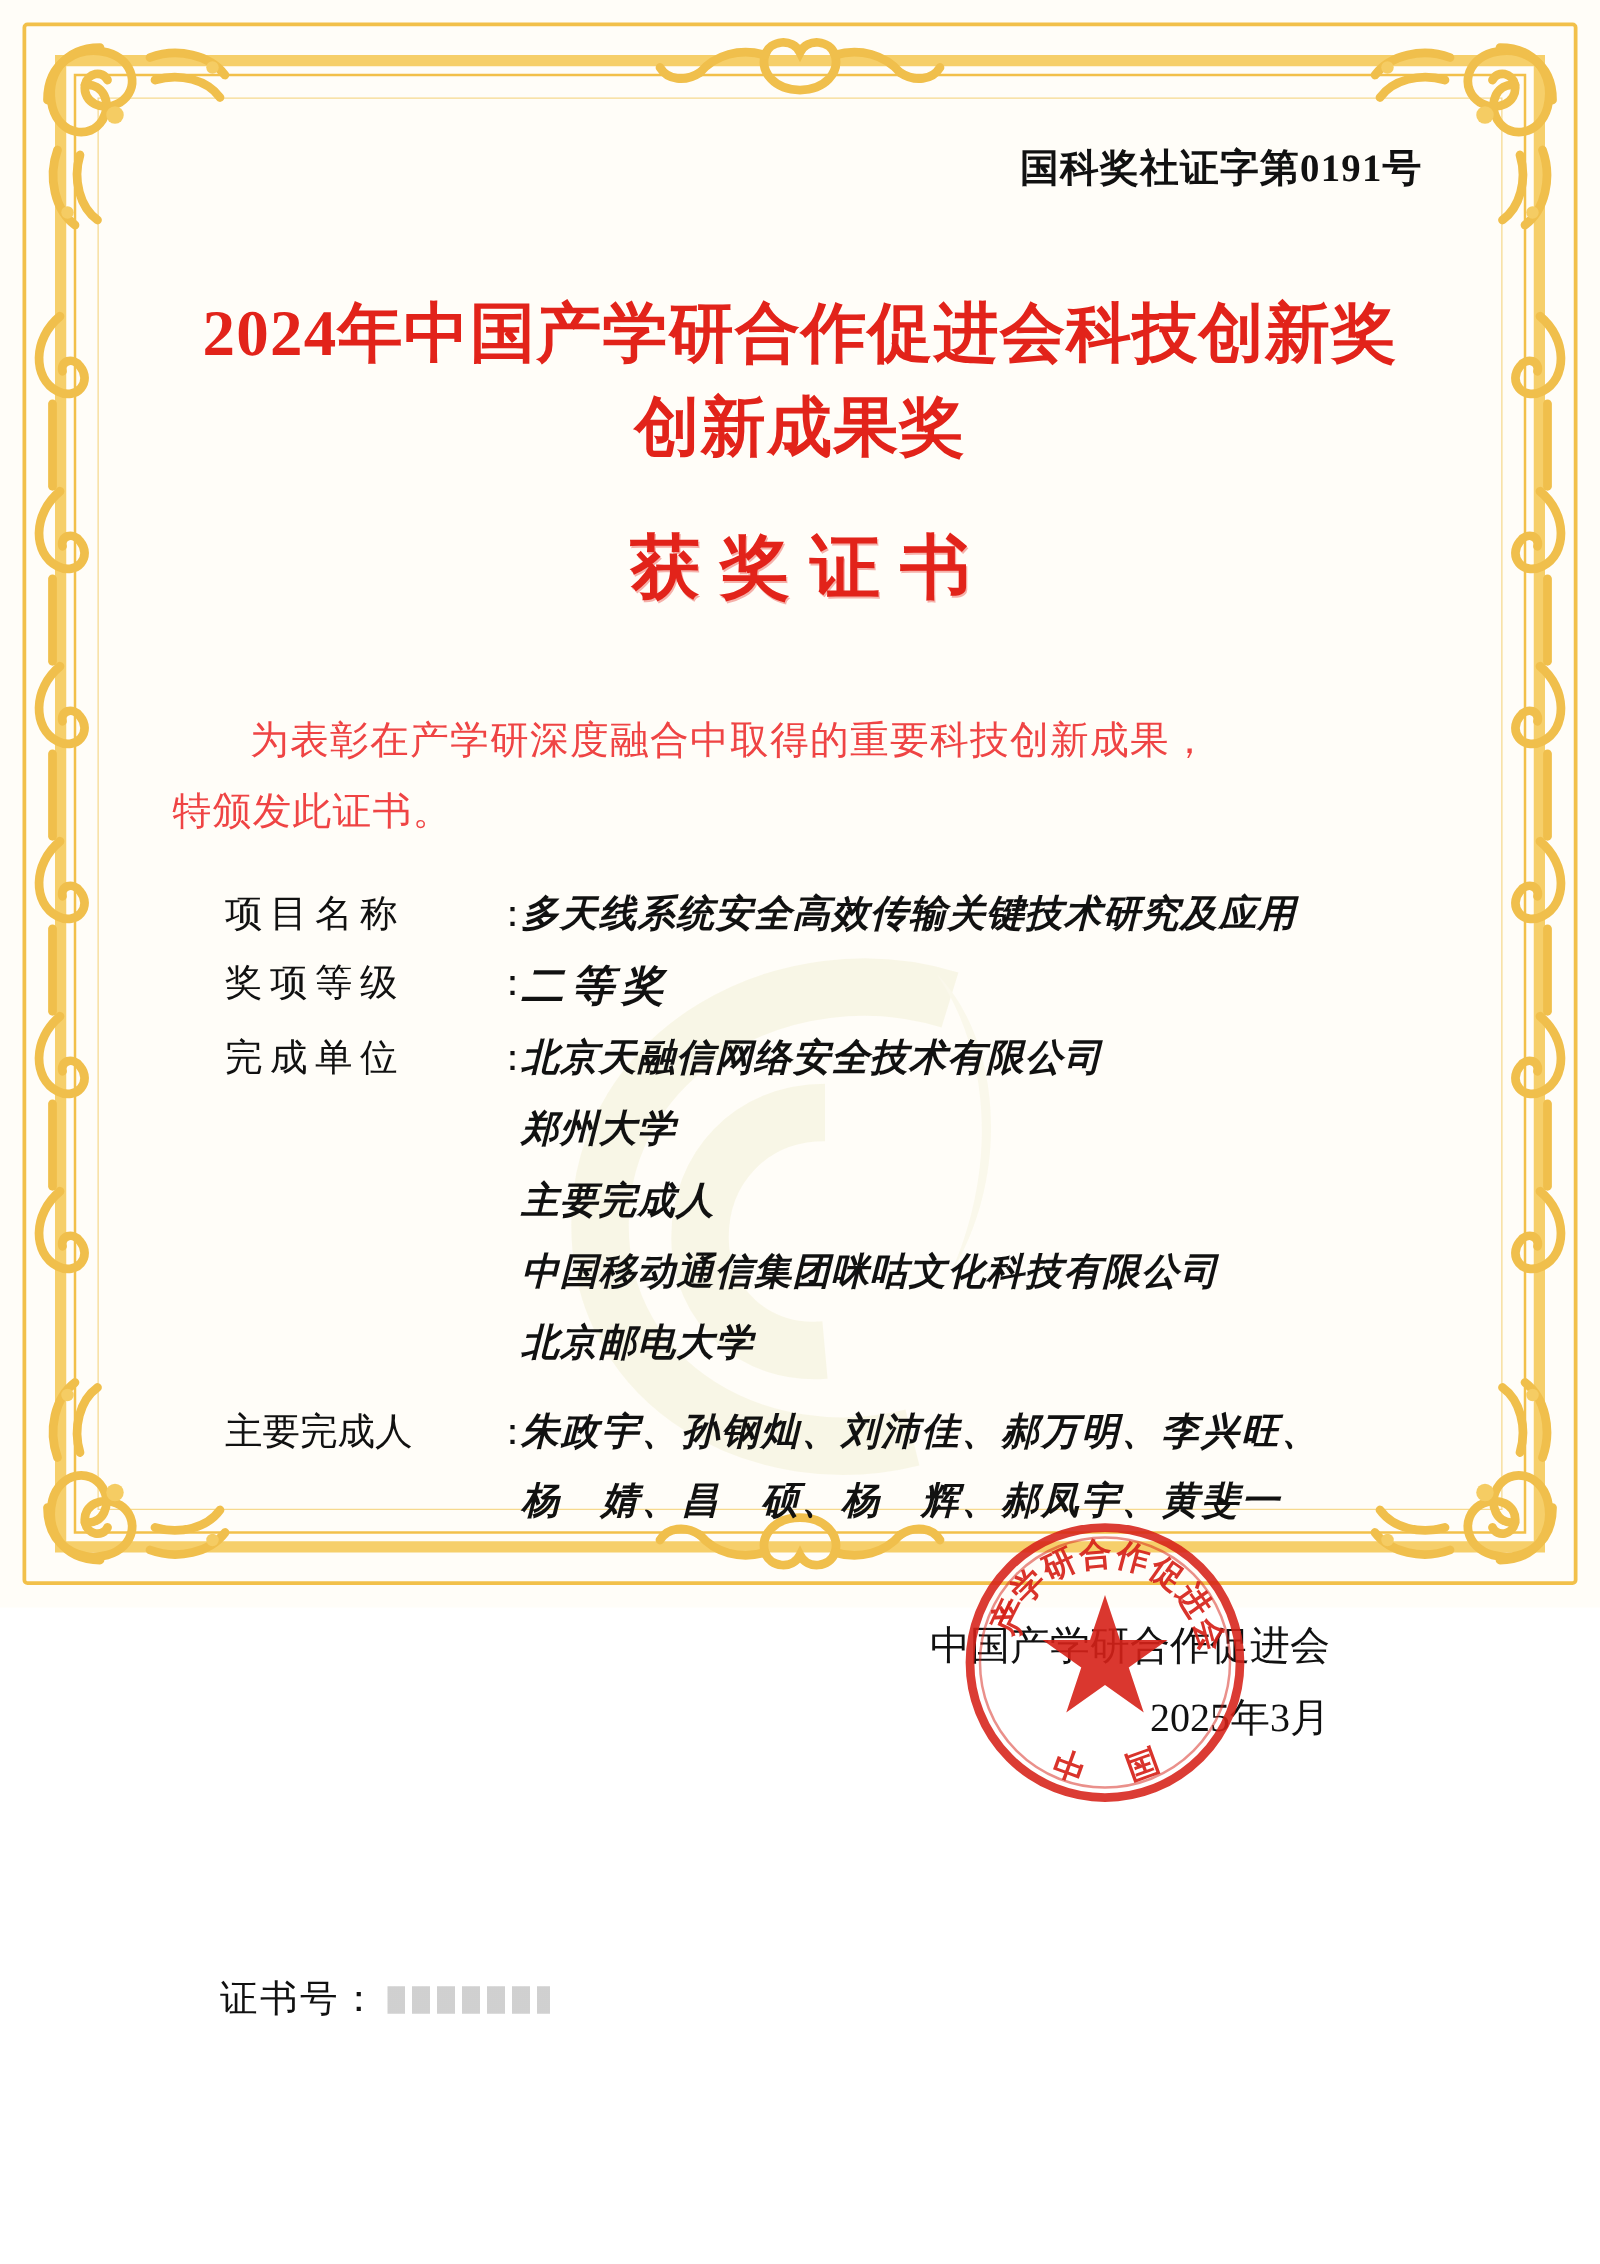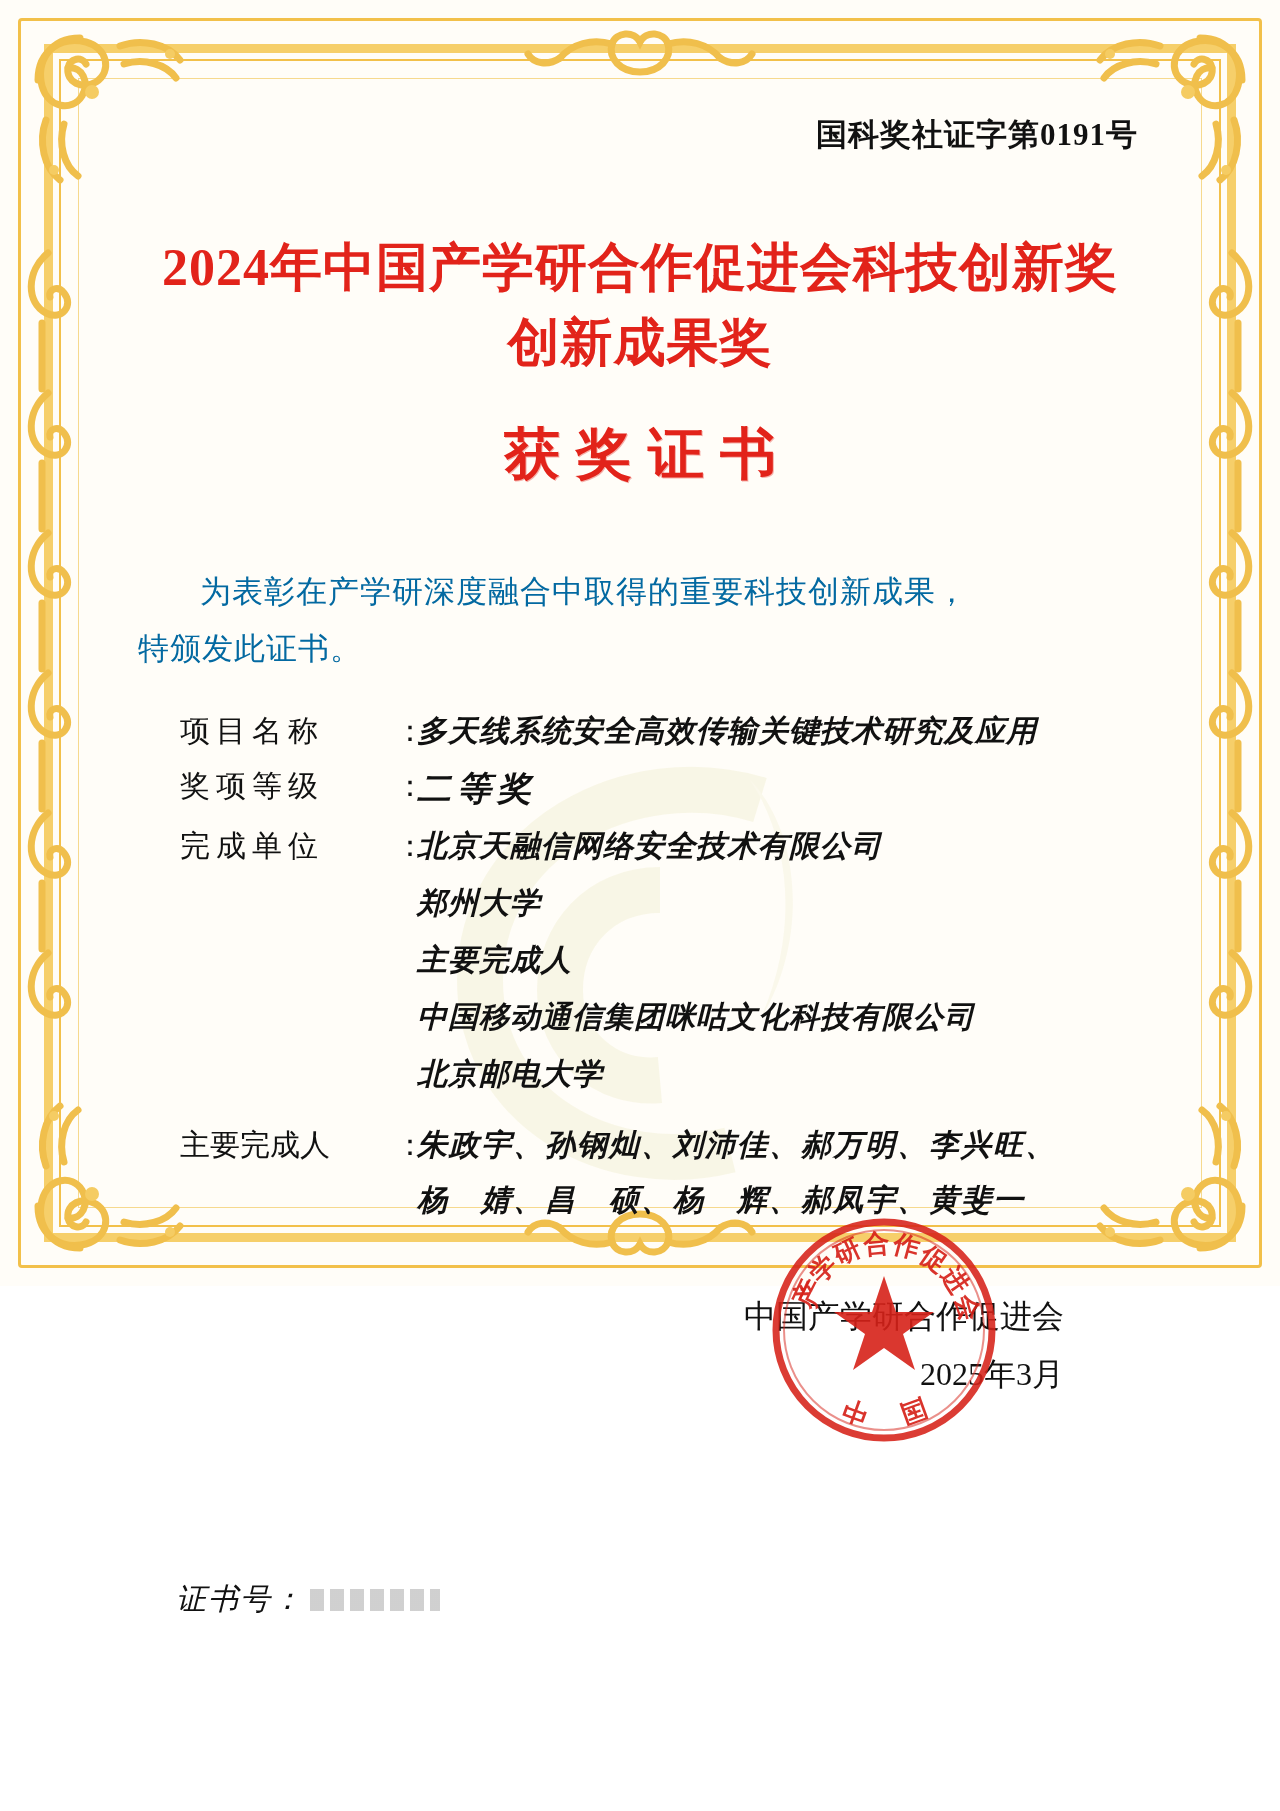--- a/index.html
+++ b/index.html
@@ -124,21 +124,21 @@
     font-size: 56px;
     letter-spacing: 16px;
     text-indent: 16px;
     font-family: "DejaVu Serif", "Liberation Serif", serif;
     text-shadow: 1px 1px 0 rgba(226,35,26,0.35);
   }
 
   .para {
     margin-top: 70px;
     font-size: 31px;
-    color: #0369a1;
+    color: #ef4444;
     line-height: 1.85;
     padding: 0 24px 0 18px;
     letter-spacing: 1px;
   }
   .para .indent { display: inline-block; width: 62px; }
 
   .fields {
     margin-top: 34px;
     padding-left: 60px;
     font-size: 30px;
@@ -192,21 +192,21 @@
 
   .cert-no {
     position: absolute;
     left: 56px;
     bottom: 96px;
     font-size: 30px;
     color: #111;
     display: flex;
     align-items: center;
   }
-  .cert-no-label { letter-spacing: 2px; font-style: italic; }
+  .cert-no-label { letter-spacing: 2px; }
   .cert-no-value {
     margin-left: 6px;
     display: inline-block;
     width: 130px;
     height: 22px;
     background: repeating-linear-gradient(
       90deg,
       #c8c8c8 0 14px,
       #ffffff 14px 20px
     );

